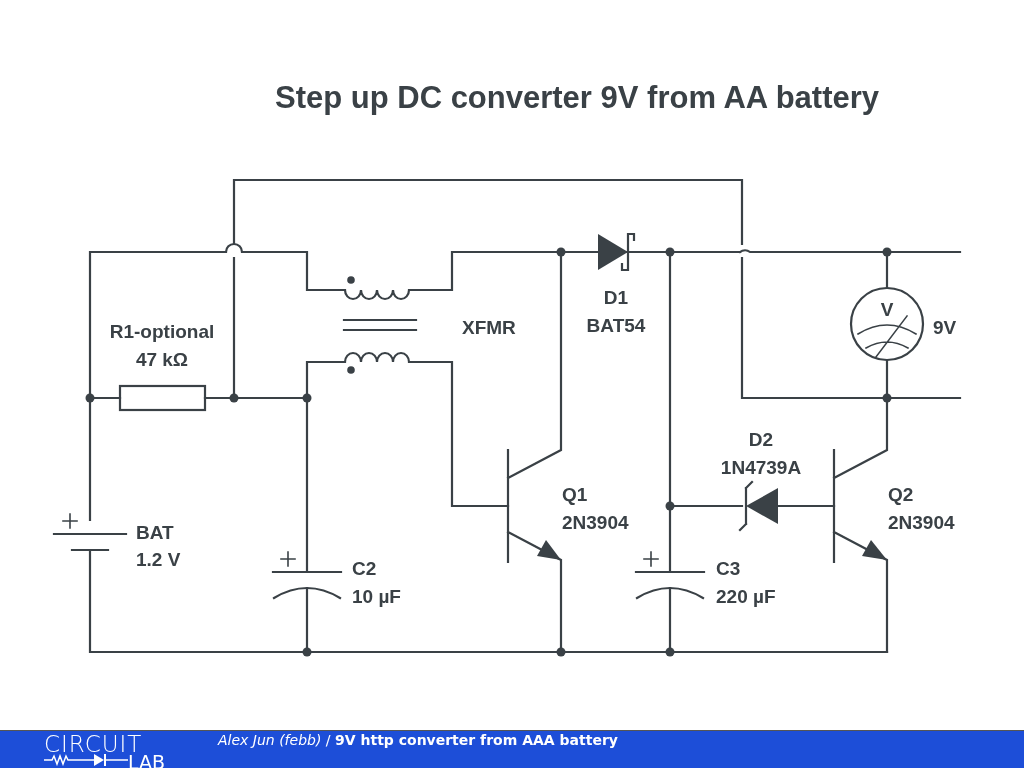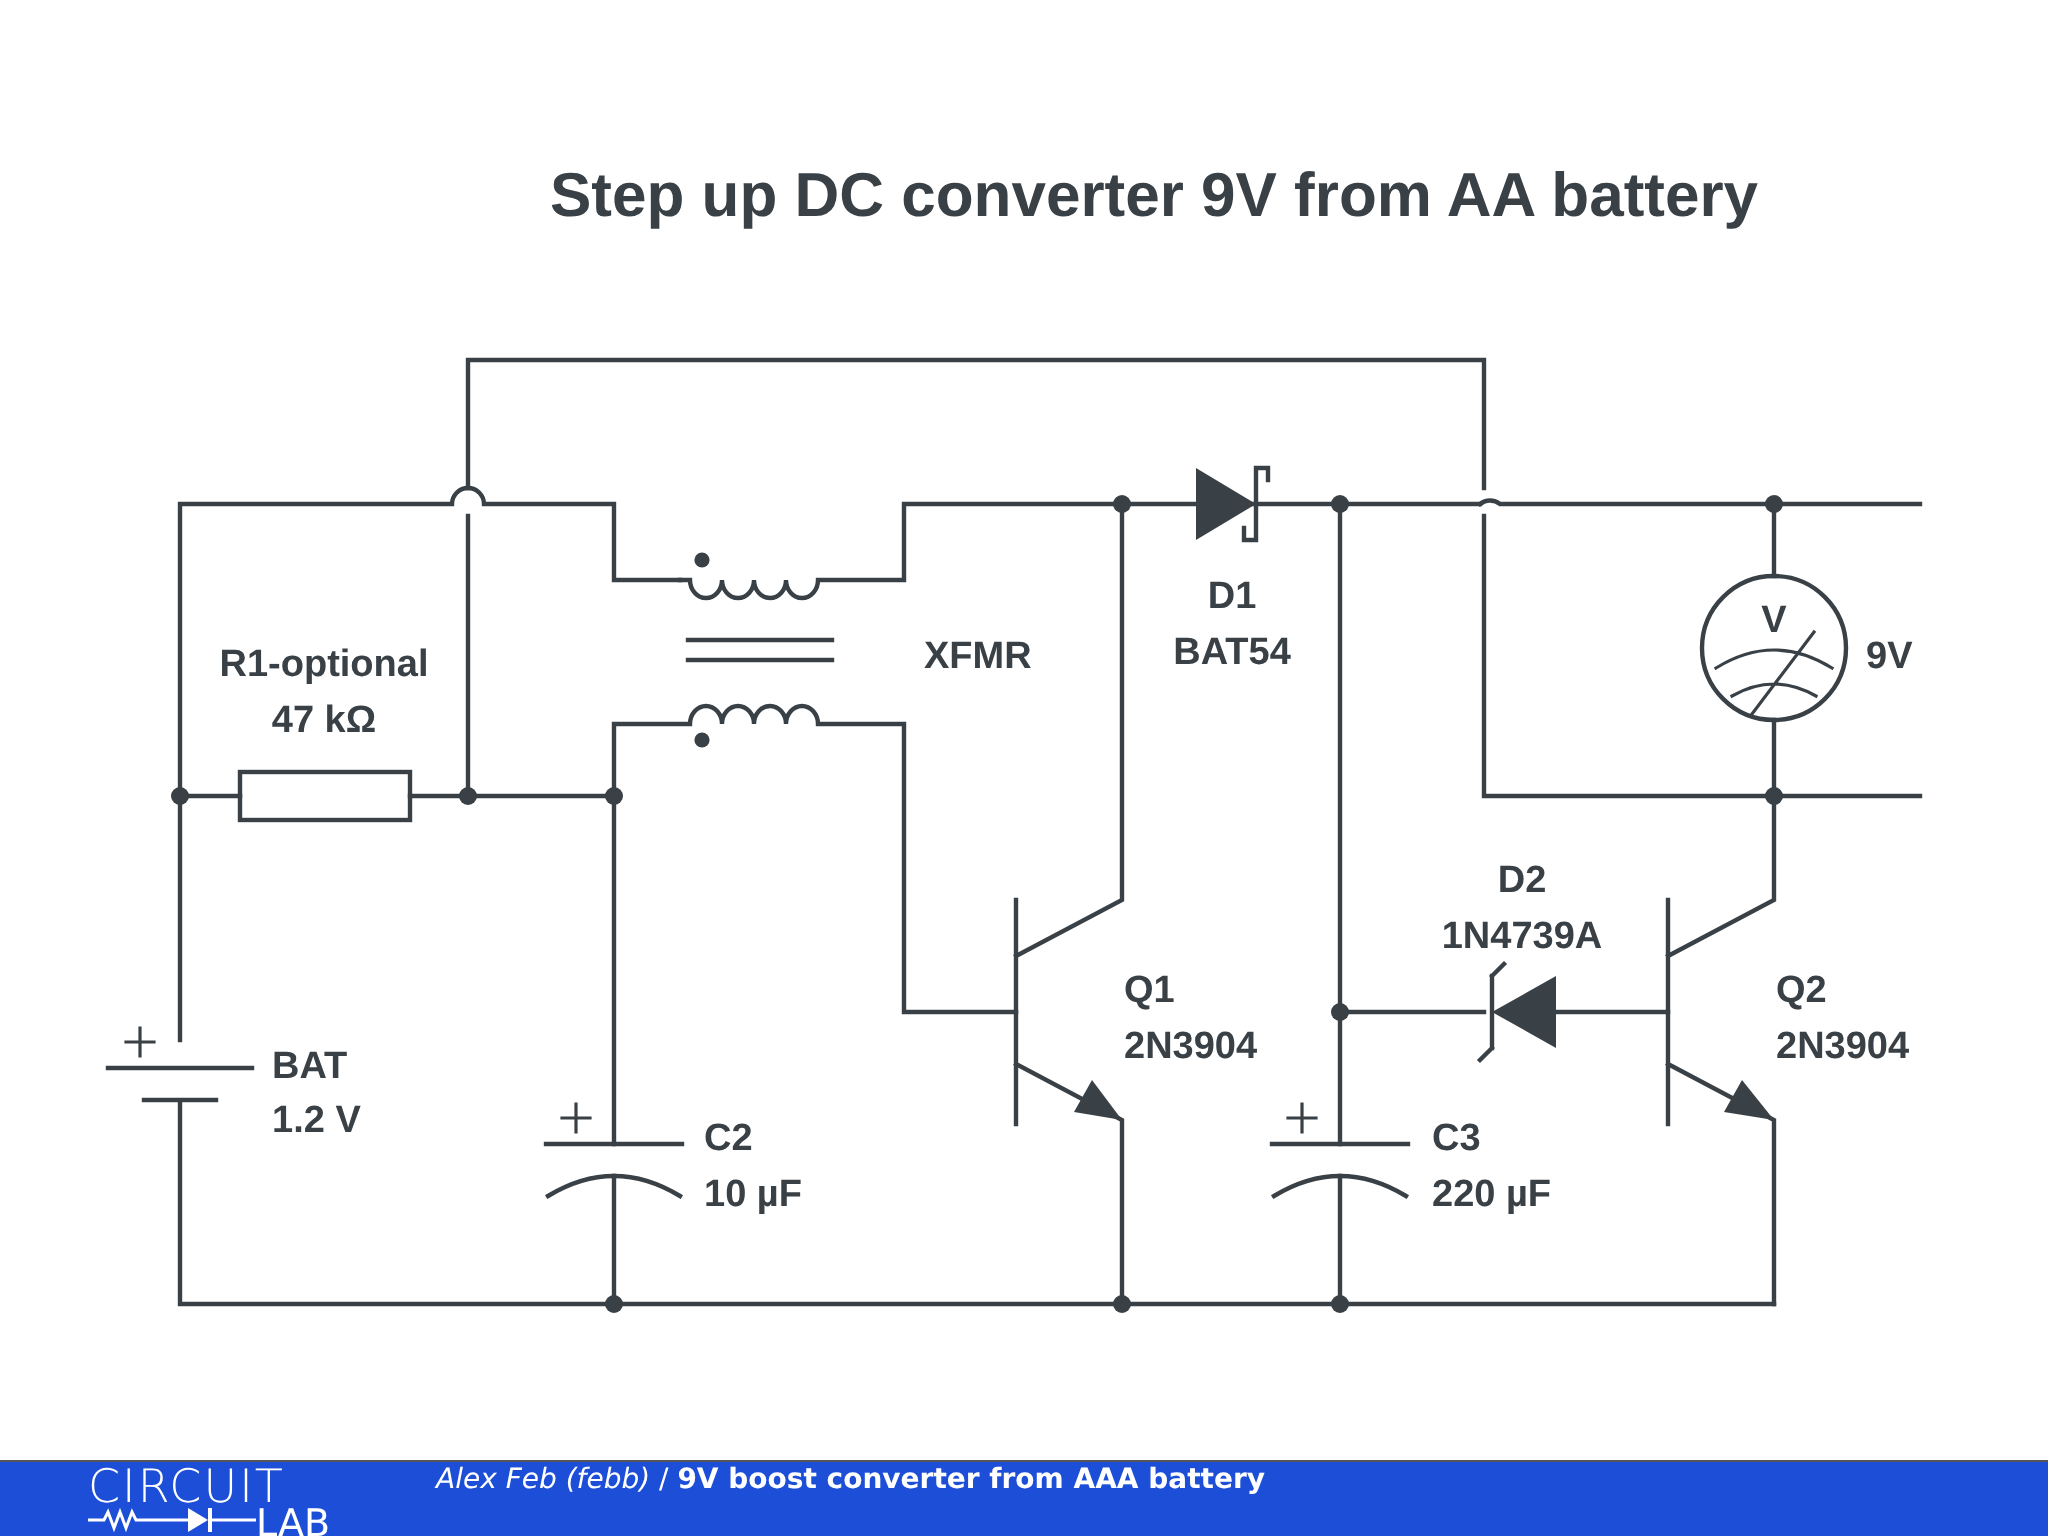--- a/index.html
+++ b/index.html
@@ -111,15 +111,15 @@
 
 <div class="footer">
   <div class="logo-top">CIRCUIT</div>
   <svg class="logo-bot" width="86" height="14" viewBox="0 0 86 14">
     <path d="M0,7 L8,7 L10,3 L13,11 L16,3 L19,11 L22,3 L24,7 L50,7 M62,7 L84,7" stroke="#ffffff" stroke-width="1.5" fill="none"></path>
     <polygon points="50,1 50,13 60,7" fill="#ffffff"></polygon>
     <path d="M61,1 L61,13" stroke="#ffffff" stroke-width="2"></path>
   </svg>
   <div class="logo-lab">LAB</div>
   <div class="foot-line1">
-    <span class="author">Alex Feb (febb)</span><span> / </span><span class="name">9V boost converter from AAA battery</span>
+    <span class="author">Alex Jun (febb)</span><span> / </span><span class="name">9V http converter from AAA battery</span>
   </div>
 </div>
 
 </body></html>

